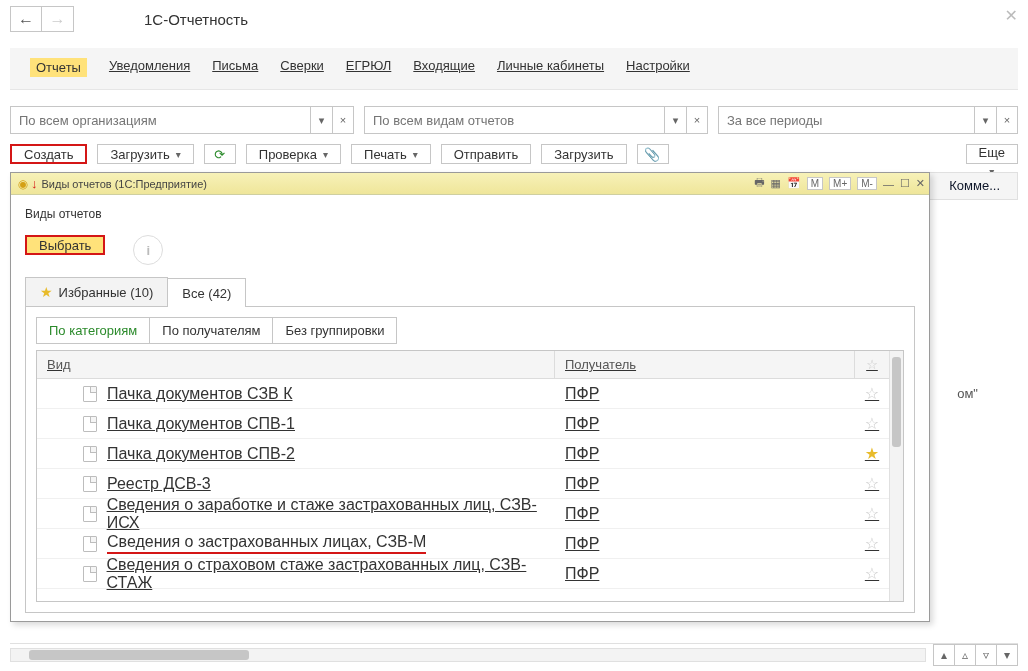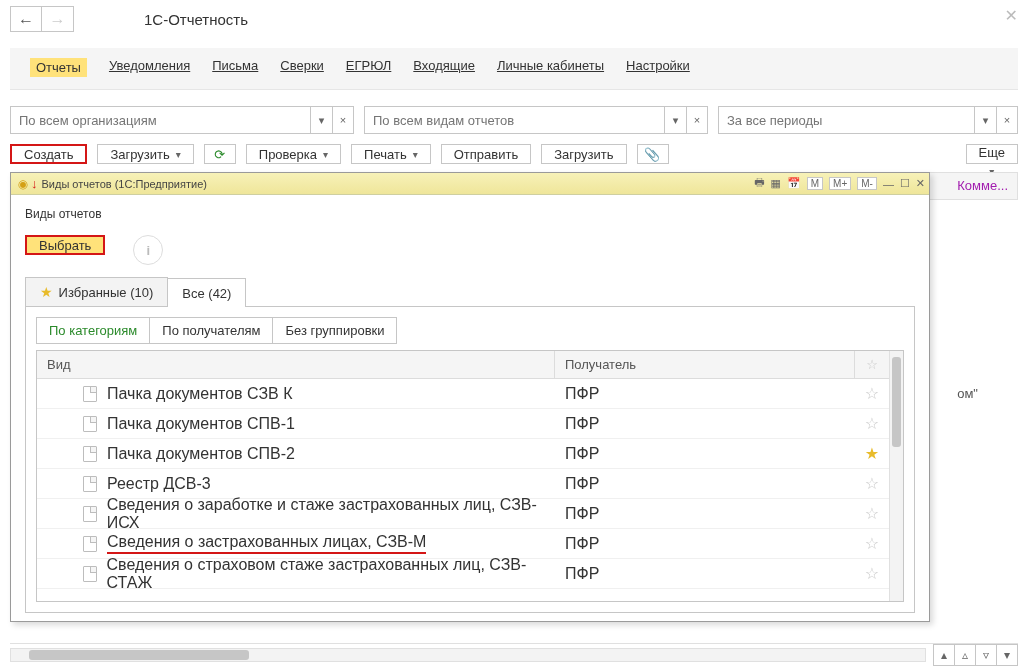--- a/index.html
+++ b/index.html
@@ -105,22 +105,22 @@
 
   .table-header-bg {
     position: absolute;
     top: 172px; left: 10px; right: 10px;
     height: 28px;
     background: #f5f5f5;
     border: 1px solid #e0e0e0;
   }
   .comments-label {
     position: absolute;
-    top: 178px; right: 20px;
-    color: #a21caf;
+    top: 178px; right: 28px;
+    color: #0f172a;
     font-size: 13px;
   }
   .bg-snippet {
     position: absolute;
     right: 50px; top: 386px;
     color: #555; font-size: 13px;
   }
 
   
   .modal {
@@ -204,20 +204,21 @@
     font-size: 13px;
   }
   .group-tab.active { color: #2b8a2b; }
 
   .grid {
     flex: 1;
     border: 1px solid #c6c6c6;
     margin-top: 6px;
     display: flex;
     overflow: hidden;
+    text-decoration: underline;
   }
   .grid-table { flex: 1; display: flex; flex-direction: column; }
   .grid-head {
     display: flex;
     background: #f5f5f5;
     border-bottom: 1px solid #dcdcdc;
     font-size: 13px; color: #555;
   }
   .grid-head .col-vid { flex: 1; padding: 6px 10px; border-right: 1px solid #dcdcdc; }
   .grid-head .col-recv { width: 300px; padding: 6px 10px; border-right: 1px solid #dcdcdc; }

